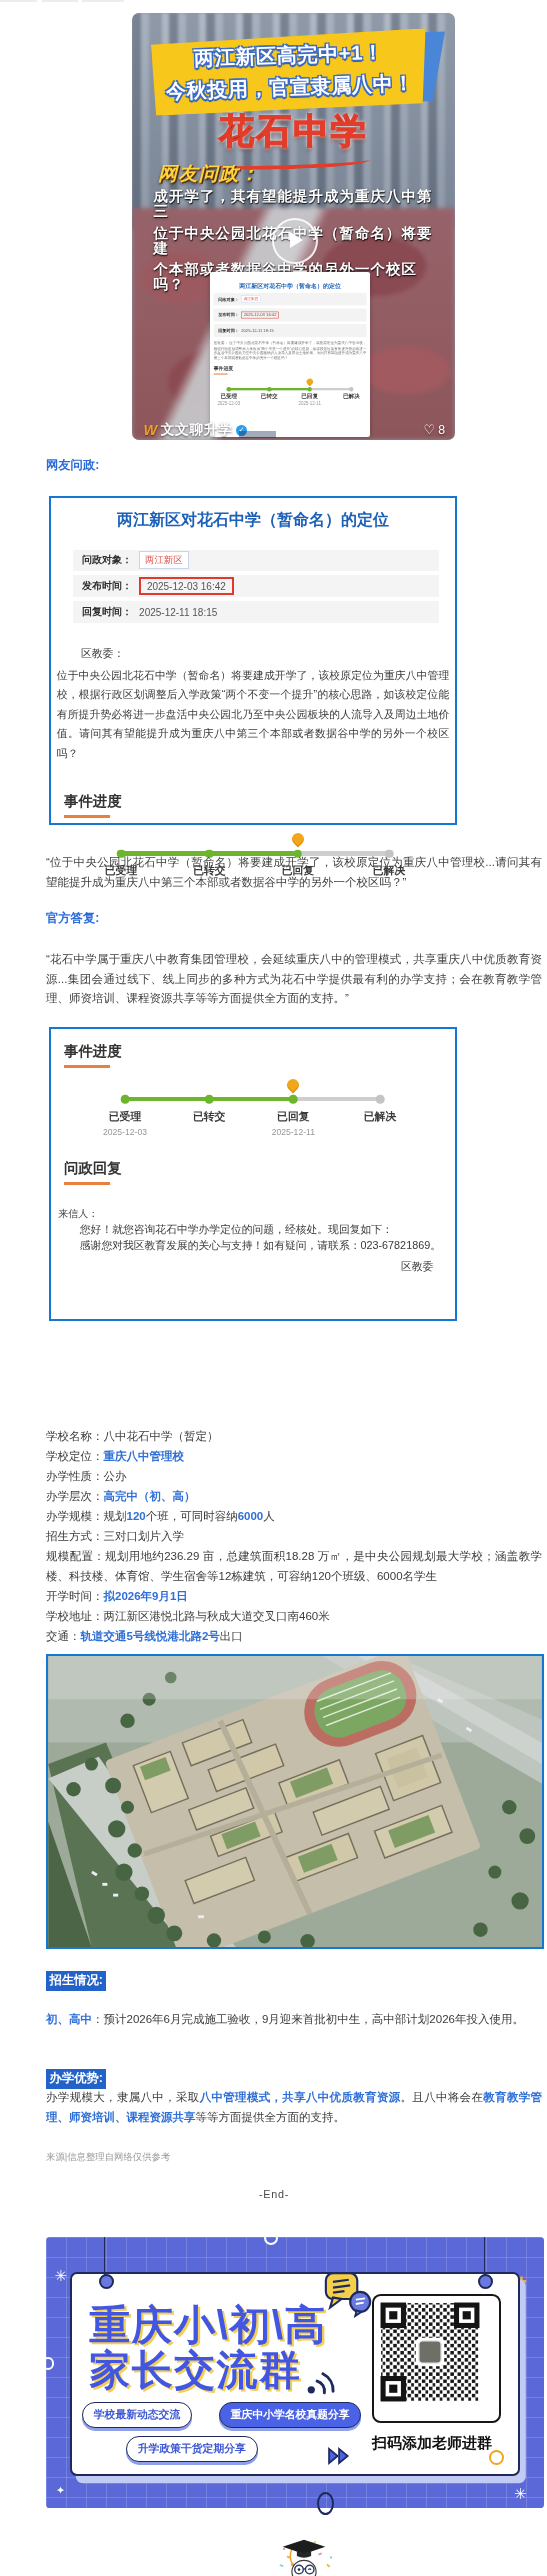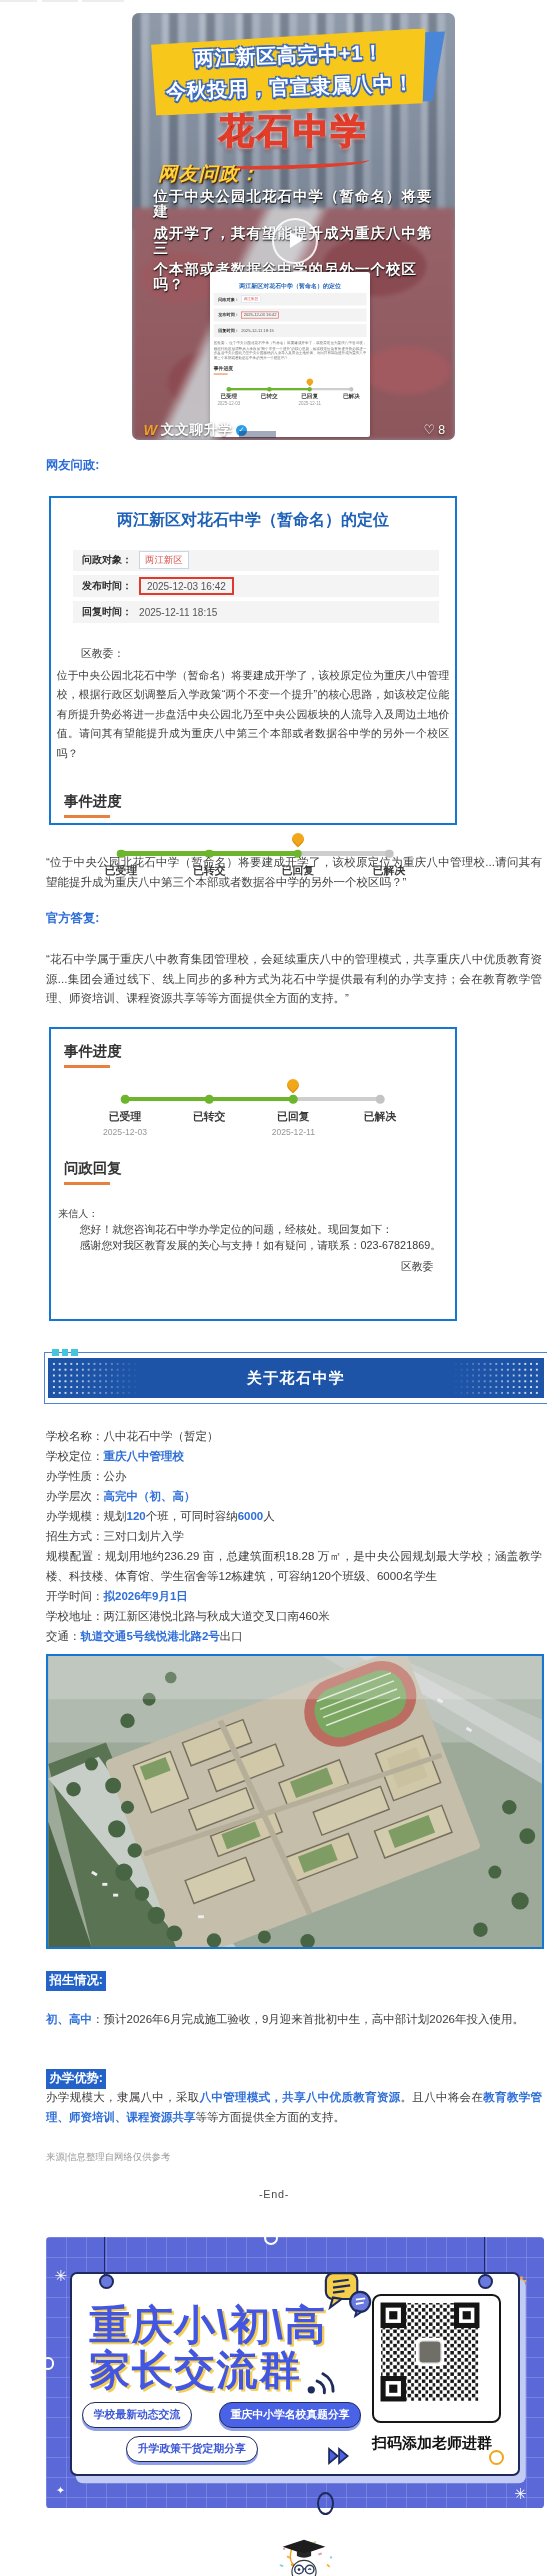--- a/index.html
+++ b/index.html
@@ -189,22 +189,22 @@
         <div class="yellow"></div>
       <p class="l1">两江新区高完中+1！</p>
       <p class="l2">今秋投用，官宣隶属八中！</p>
     </div>
     <div class="v-school">
       <h1>花石中学</h1>
       <div class="swoosh"></div>
     </div>
     <div class="v-qalabel">网友问政：</div>
     <div class="v-question">
+      <p>成开学了，其有望能提升成为重庆八中第三</p>
       <p>位于中央公园北花石中学（暂命名）将要建</p>
-      <p>成开学了，其有望能提升成为重庆八中第三</p>
       <p>个本部或者数据谷中学的另外一个校区吗？</p>
     </div>
     <div class="v-play"></div>
 
     <div class="mini-card">
       <div class="mini-scale">
         <div class="m-title">两江新区对花石中学（暂命名）的定位</div>
         <div class="m-row">
           <b>问政对象：</b>
             <span class="mini-badge">两江新区</span>
@@ -318,29 +318,20 @@
         <span class="pl3">2025-12-11</span>
     </div>
     <div class="ptitle" style="margin-top:21.6px;">问政回复</div>
     <div class="punderline"></div>
     <div class="c-addressee">来信人：</div>
     <p class="reply-body indent" style="margin-top:1.4px;">您好！就您咨询花石中学办学定位的问题，经核处。现回复如下：</p>
     <p class="reply-body indent" style="margin-top:1.4px;">感谢您对我区教育发展的关心与支持！如有疑问，请联系：023-67821869。</p>
     <div class="c-sign">区教委</div>
   </div>
 
-  <div class="section-banner abs">
-    <div class="sb-outline"></div>
-    <span class="sb-sq sq1"></span>
-      <span class="sb-sq sq2"></span>
-      <span class="sb-sq sq3"></span>
-    <div class="sb-dots l"></div>
-    <div class="sb-dots r"></div>
-    <div class="sb-title">关于花石中学</div>
-  </div>
 
   <div class="info abs">
     <p><span>学校名称：八中花石中学（暂定）</span></p>
     <p><span>学校定位：</span><span class="hl">重庆八中管理校</span></p>
     <p><span>办学性质：公办</span></p>
     <p><span>办学层次：</span><span class="hl">高完中（初、高）</span></p>
     <p><span>办学规模：规划</span><span class="hl">120</span><span>个班，可同时容纳</span><span class="hl">6000</span><span>人</span></p>
     <p><span>招生方式：三对口划片入学</span></p>
     <p><span>规模配置：规划用地约236.29 亩，总建筑面积18.28 万㎡，是中央公园规划最大学校；涵盖教学楼、科技楼、体育馆、学生宿舍等12栋建筑，可容纳120个班级、6000名学生</span></p>
     <p><span>开学时间：</span><span class="hl">拟2026年9月1日</span></p>

